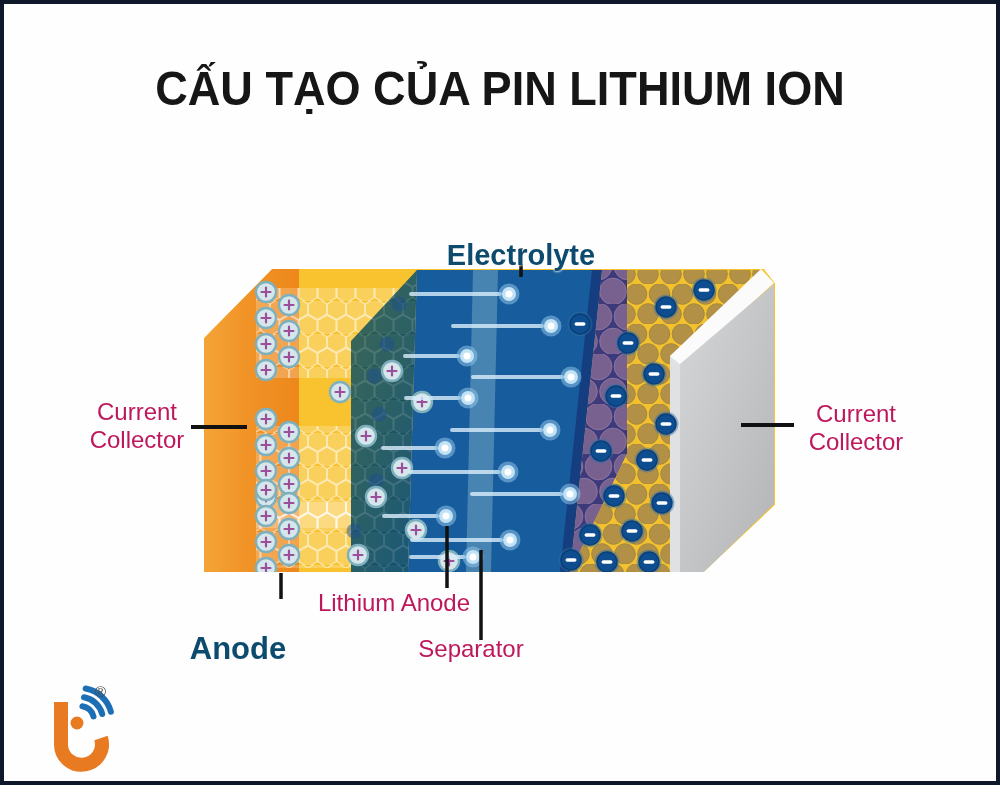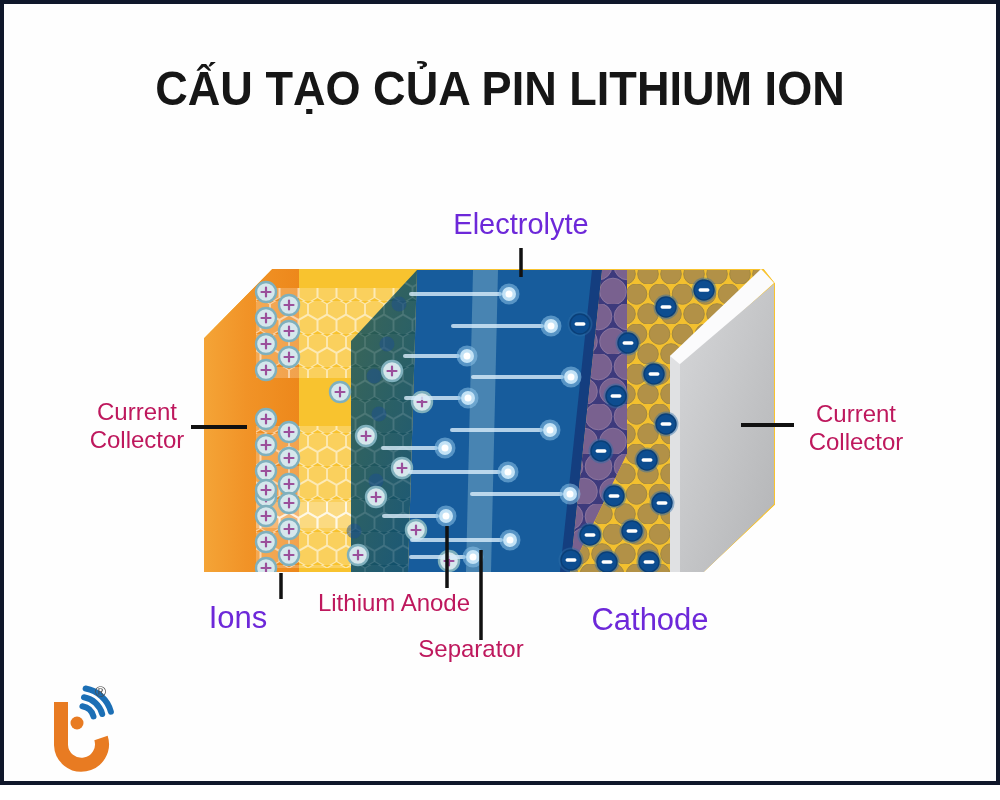--- a/index.html
+++ b/index.html
@@ -19,21 +19,21 @@
     letter-spacing:0px;
     transform:scaleX(.92);
     transform-origin:center;
     white-space:nowrap;
   }
   .label{
     position:absolute;text-align:center;color:#be185d;
     font-size:24px;line-height:1.18;
     text-shadow:0 0 3px #fff,0 0 3px #fff;
   }
-  .label.bold{font-weight:normal;color:#6d28d9;}
+  .label.bold{font-weight:bold;color:#0c4a6e;margin-top:31px;}
   .lbl-electrolyte{left:392px;top:203px;width:250px;font-size:29px;}
   .lbl-cc-left{left:74px;top:394px;width:118px;}
   .lbl-cc-right{left:793px;top:396px;width:118px;}
   .lbl-anode{left:168px;top:596px;width:132px;font-size:31px;}
   .lbl-lithium{left:312px;top:585px;width:156px;}
   .lbl-separator{left:402px;top:631px;width:130px;}
   .lbl-cathode{left:566px;top:598px;width:160px;font-size:31px;}
   .diagram-svg{position:absolute;left:0;top:0;}
   .reg-mark{
     position:absolute;left:91px;top:679px;
@@ -242,20 +242,19 @@
         <path d="M89.5 712.4 A14 14 0 0 0 78.4 702.2"></path>
         <path d="M98.2 710 A23 23 0 0 0 80 693.3"></path>
         <path d="M106.9 707.7 A32 32 0 0 0 81.6 684.5"></path>
       </g>
     </g>
   </svg>
 
   <div class="label bold lbl-electrolyte">Electrolyte</div>
   <div class="label lbl-cc-left">Current Collector</div>
   <div class="label lbl-cc-right">Current Collector</div>
-  <div class="label bold lbl-anode">Ions</div>
+  <div class="label bold lbl-anode">Anode</div>
   <div class="label lbl-lithium">Lithium Anode</div>
   <div class="label lbl-separator">Separator</div>
-  <div class="label bold lbl-cathode">Cathode</div>
 
   <span class="reg-mark">®</span>
 
 </div>
 
 </body></html>

